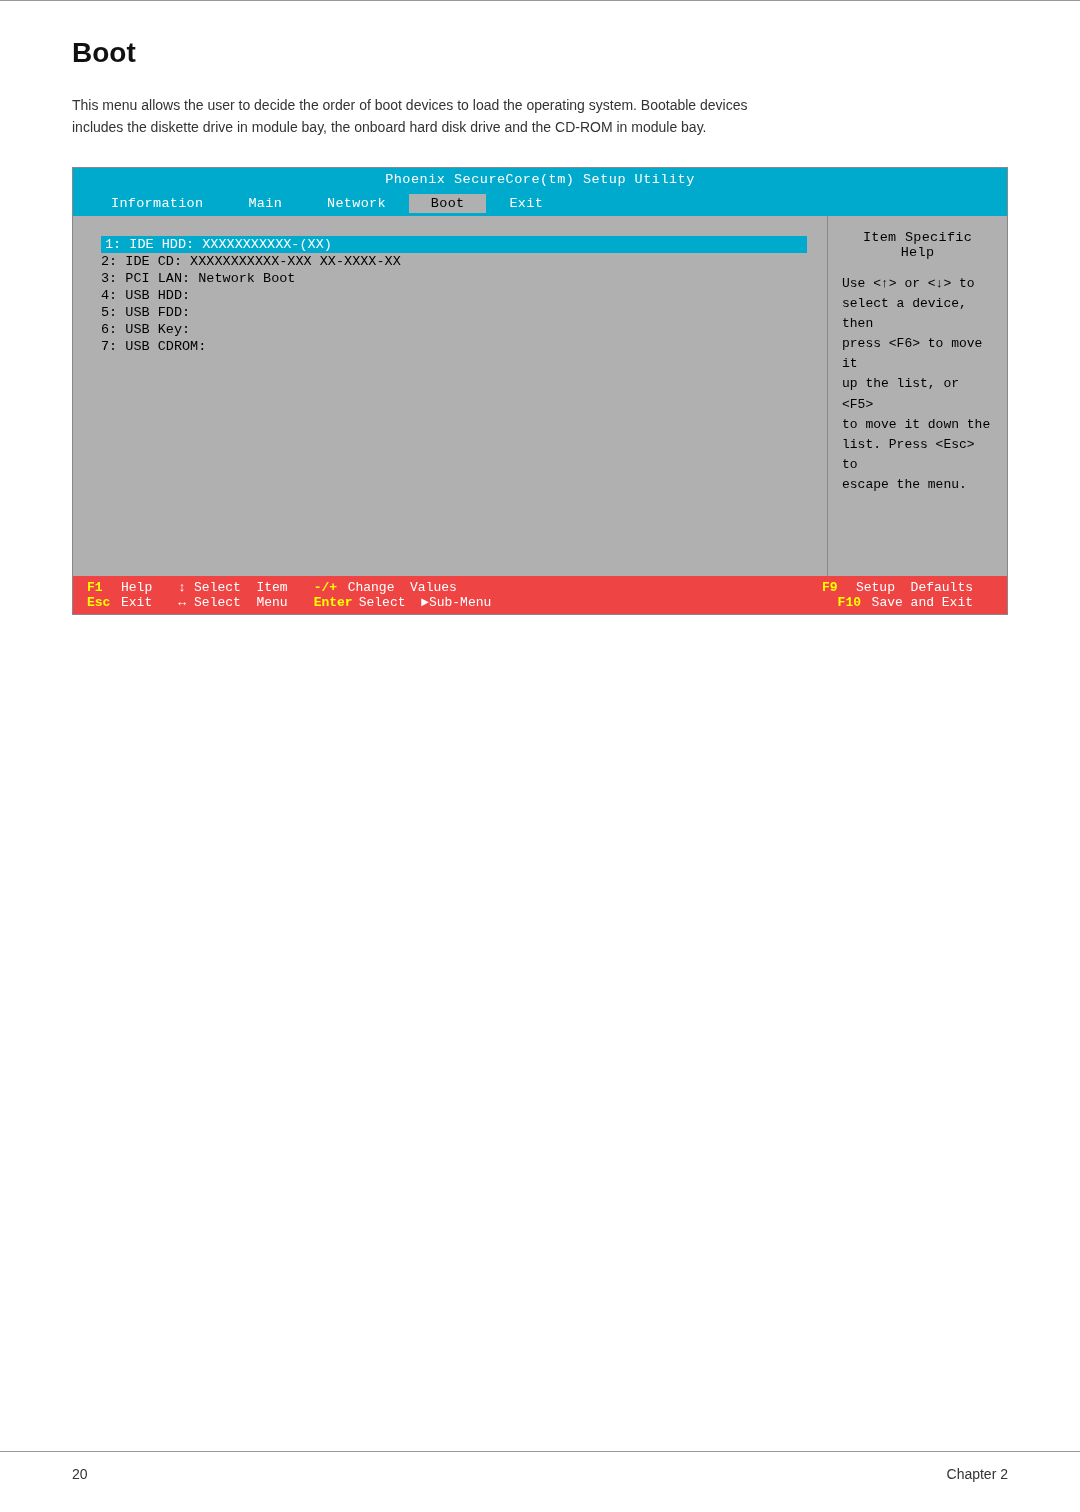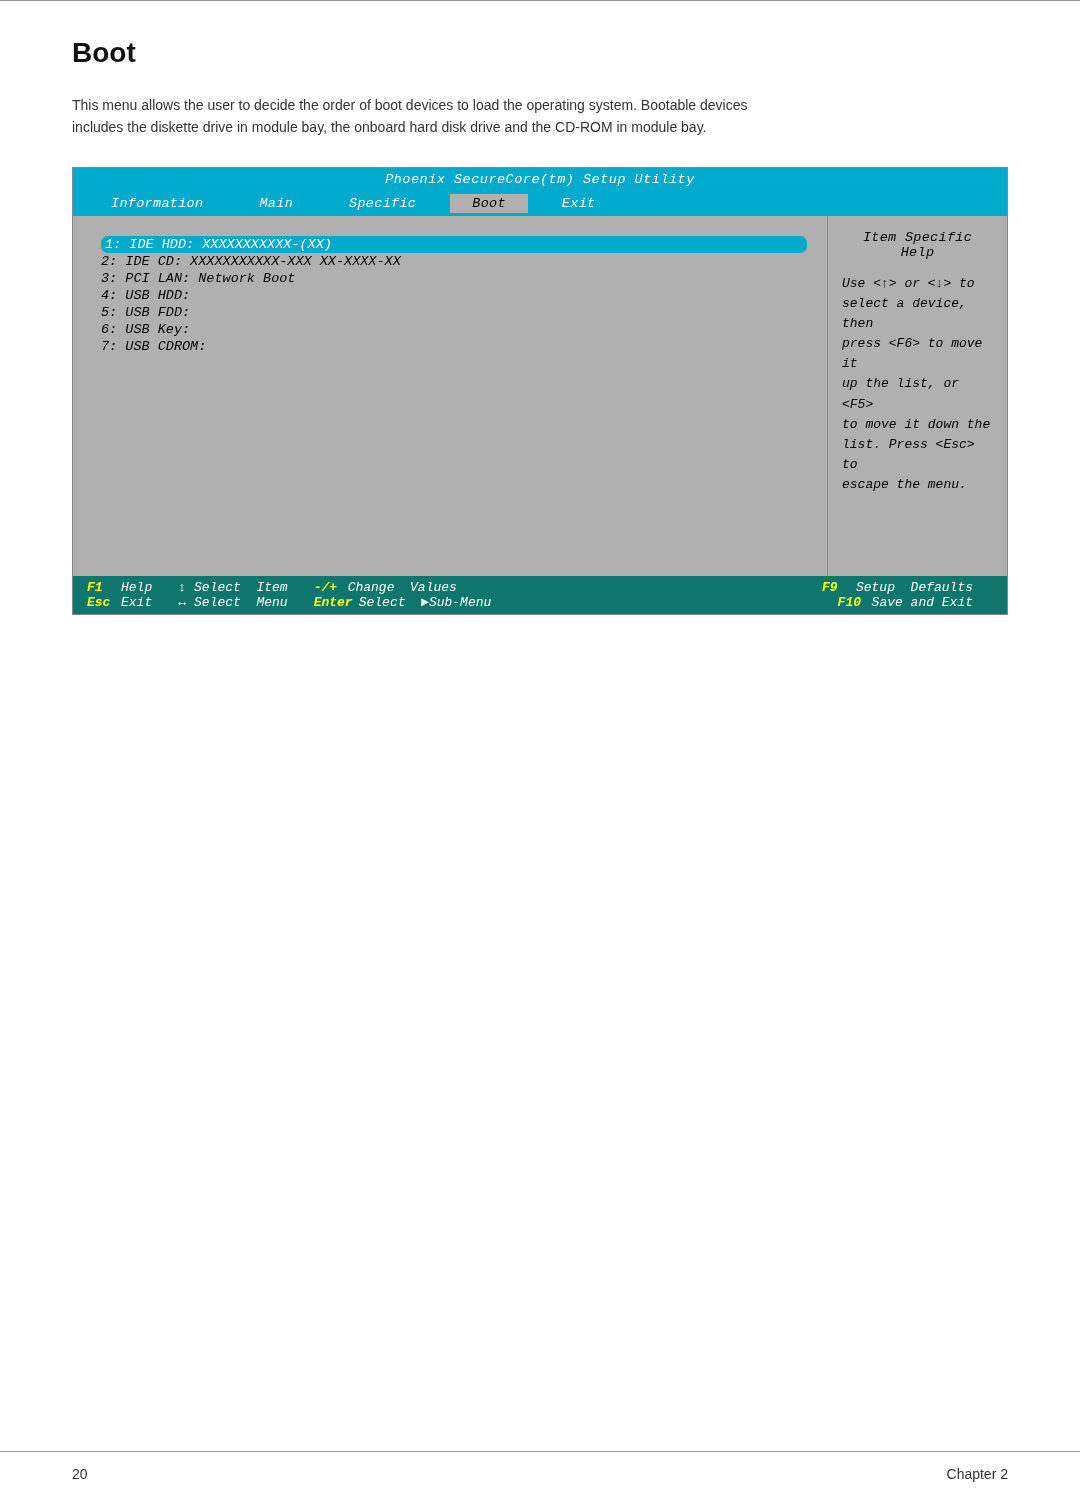--- a/index.html
+++ b/index.html
@@ -38,42 +38,41 @@
       margin-bottom: 28px;
       margin-top: 25px;
     }
 
     
     .bios-container {
       border: 1px solid #888;
       background: #b0b0b0;
       font-family: 'Courier New', Courier, monospace;
       font-size: 13.5px;
-      font-style: italic;
     }
 
     
     .bios-titlebar {
       background: #00aacc;
       color: #ffffff;
       text-align: center;
       padding: 4px 0;
       font-family: 'Courier New', Courier, monospace;
       font-size: 13.5px;
       letter-spacing: 0.5px;
     }
 
     
     .bios-navbar {
       background: #00aacc;
       display: flex;
       flex-direction: row;
       align-items: center;
       padding: 3px 0 3px 16px;
-      gap: 12px;
+      gap: 1px;
     }
 
     .bios-nav-item {
       color: #ffffff;
       padding: 2px 22px;
       font-family: 'Courier New', Courier, monospace;
       font-size: 13.5px;
       cursor: pointer;
       letter-spacing: 0.3px;
     }
@@ -111,21 +110,20 @@
       list-style: none;
       padding: 0;
       margin: 0;
     }
 
     .bios-boot-item {
       padding: 1px 0;
       font-family: 'Courier New', Courier, monospace;
       font-size: 13.5px;
       color: #000;
-      border-radius: 7px;
     }
 
     .bios-boot-item.highlighted {
       background: #00aacc;
       color: #ffffff;
       padding-left: 4px;
     }
 
     
     .bios-right {
@@ -145,21 +143,21 @@
       letter-spacing: 0.3px;
     }
 
     .bios-help-text {
       font-size: 13px;
       line-height: 1.55;
     }
 
     
     .bios-footer {
-      background: #0f766e;
+      background: #ef4444;
       display: flex;
       flex-direction: row;
       align-items: center;
       padding: 4px 14px;
       gap: 0;
       flex-wrap: wrap;
     }
 
     .bios-footer-row {
       display: flex;
@@ -229,21 +227,21 @@
 
   <div class="bios-container">
 
     <div class="bios-titlebar">
       <span>Phoenix SecureCore(tm) Setup Utility</span>
     </div>
 
     <div class="bios-navbar">
       <div class="bios-nav-item">Information</div>
       <div class="bios-nav-item">Main</div>
-      <div class="bios-nav-item">Specific</div>
+      <div class="bios-nav-item">Network</div>
       <div class="bios-nav-item active">Boot</div>
       <div class="bios-nav-item">Exit</div>
     </div>
 
     <div class="bios-body">
 
       <div class="bios-left">
         <ul class="bios-boot-list">
           <li class="bios-boot-item highlighted">
             <span>  1: </span><span>IDE HDD: XXXXXXXXXXX-(XX)</span>

